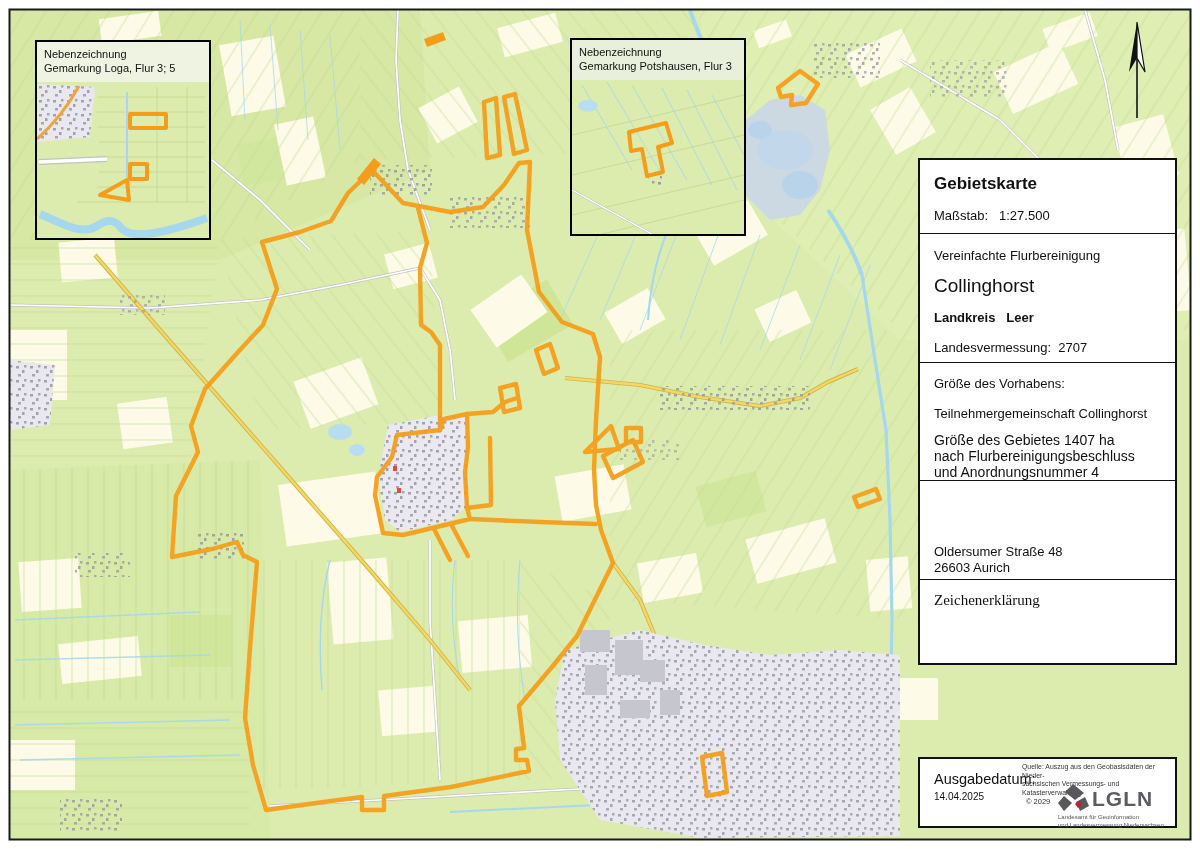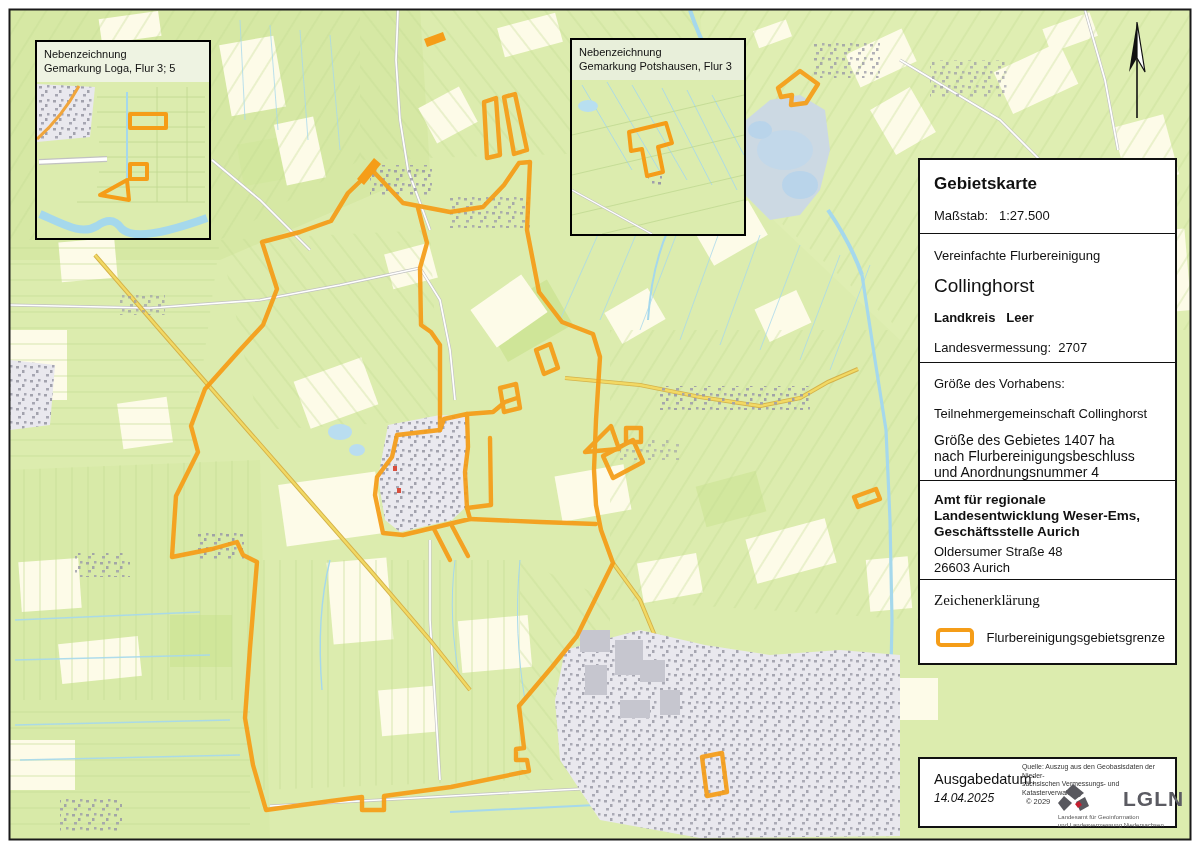--- a/index.html
+++ b/index.html
@@ -20,21 +20,21 @@
   .t-md{font-size:13px;}
   .t-name{font-size:19px;}
   .t-legend-h{font-size:15px;font-family:Liberation Serif, serif;}
   .t-bold{font-size:13.5px;font-weight:bold;line-height:16px;}
   .t-addr{font-size:13px;line-height:16px;}
   .t-area{font-size:14px;line-height:16px;}
   .legend-swatch{display:inline-block;width:30px;height:11px;border:4px solid #F59D18;border-radius:5px;}
 
   
   .f-date-label{font-size:14.5px;}
-  .f-date-value{font-size:12px;font-style:italic;}
+  .f-date-value{font-size:10px;}
   .f-source{font-size:6.9px;line-height:8.6px;color:#333;}
   .f-copy{font-size:7.5px;color:#333;}
   .f-lgln{font-size:21px;font-weight:bold;color:#5b5b62;letter-spacing:1px;}
   .f-sub{font-size:6px;line-height:7.5px;color:#555;}
 </style>
 </head>
 <body>
 
 <div id="sheet">
 
@@ -325,56 +325,47 @@
 
   <div class="abs t-md" style="left:14px;top:216px;">Größe des Vorhabens:</div>
   <div class="abs t-md" style="left:14px;top:246px;">Teilnehmergemeinschaft Collinghorst</div>
   <div class="abs t-area" style="left:14px;top:272px;">
     <div>Größe des Gebietes 1407 ha</div>
     <div>nach Flurbereinigungsbeschluss</div>
     <div>und Anordnungsnummer 4</div>
   </div>
   <div class="hr" style="top:320px;"></div>
 
-  <div class="abs t-bold" style="left:14px;top:332px;">
-    <div>Amt für regionale</div>
-    <div>Landesentwicklung Weser-Ems,</div>
-    <div>Geschäftsstelle Aurich</div>
-  </div>
   <div class="abs t-addr" style="left:14px;top:384px;">
     <div>Oldersumer Straße 48</div>
     <div>26603 Aurich</div>
   </div>
   <div class="hr" style="top:419px;"></div>
 
   <div class="abs t-legend-h" style="left:14px;top:432px;">Zeichenerklärung</div>
-  <div class="abs" style="left:16px;top:468px;">
-    <span class="legend-swatch"></span>
-    <span class="t-md" style="position:relative;top:-5px;margin-left:8px;">Flurbereinigungsgebietsgrenze</span>
-  </div>
 </div>
 
 <div class="panel" style="left:918px;top:757px;width:259px;height:71px;">
   <div class="abs f-date-label" style="left:14px;top:12px;">Ausgabedatum:</div>
   <div class="abs f-date-value" style="left:14px;top:32px;">14.04.2025</div>
 
   <div class="abs f-source" style="left:102px;top:4px;width:152px;">
     <div>Quelle: Auszug aus den Geobasisdaten der Nieder-</div>
     <div>sächsischen Vermessungs- und Katasterverwaltung</div>
   </div>
   <div class="abs f-copy" style="left:106px;top:38px;">© 2029</div>
 
   <div class="abs" style="left:138px;top:24px;">
     <svg width="32" height="32" viewBox="0 0 32 32">
       <polygon points="15,1 26,10 17,17 7,9" fill="#58585e"></polygon>
       <polygon points="6,13 14,20 6,28 0,20" fill="#58585e"></polygon>
       <polygon points="18,19 27,14 31,23 22,28" fill="#58585e"></polygon>
       <polygon points="17,21 21,18 24,22 20,25" fill="#c41e2f"></polygon>
     </svg>
   </div>
-  <div class="abs f-lgln" style="left:172px;top:28px;margin-left:31px;">LGLN</div>
+  <div class="abs f-lgln" style="left:172px;top:28px;">LGLN</div>
   <div class="abs f-sub" style="left:138px;top:55px;">
     <div>Landesamt für Geoinformation</div>
     <div>und Landesvermessung Niedersachsen</div>
   </div>
 </div>
 
 </div>
 
 </body></html>

